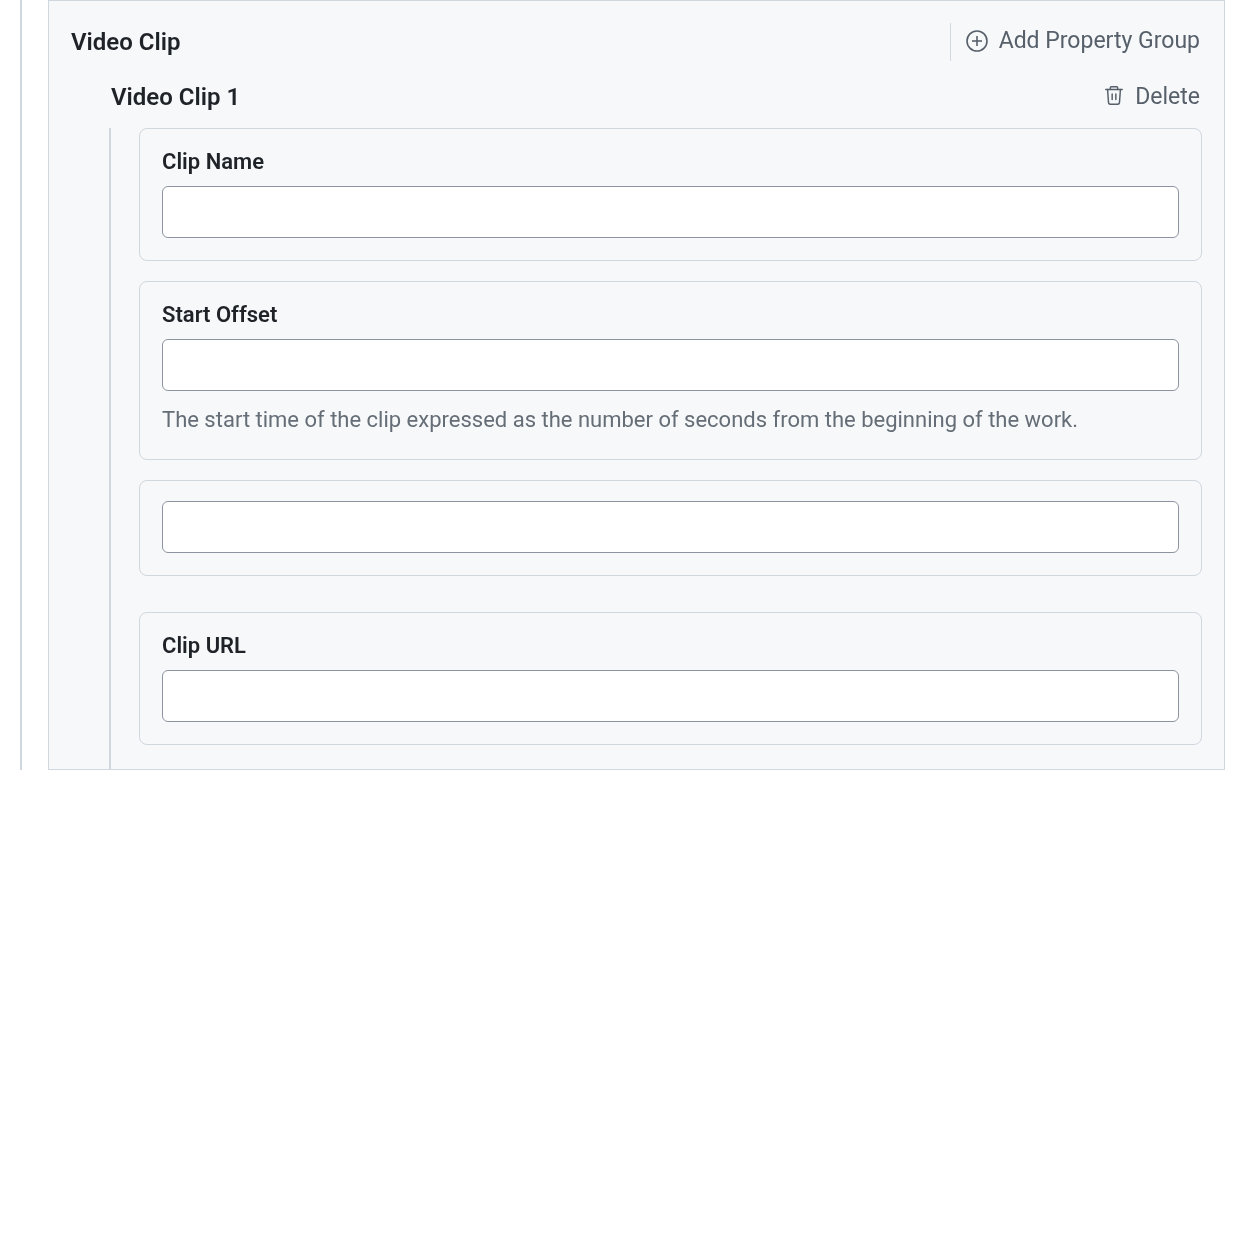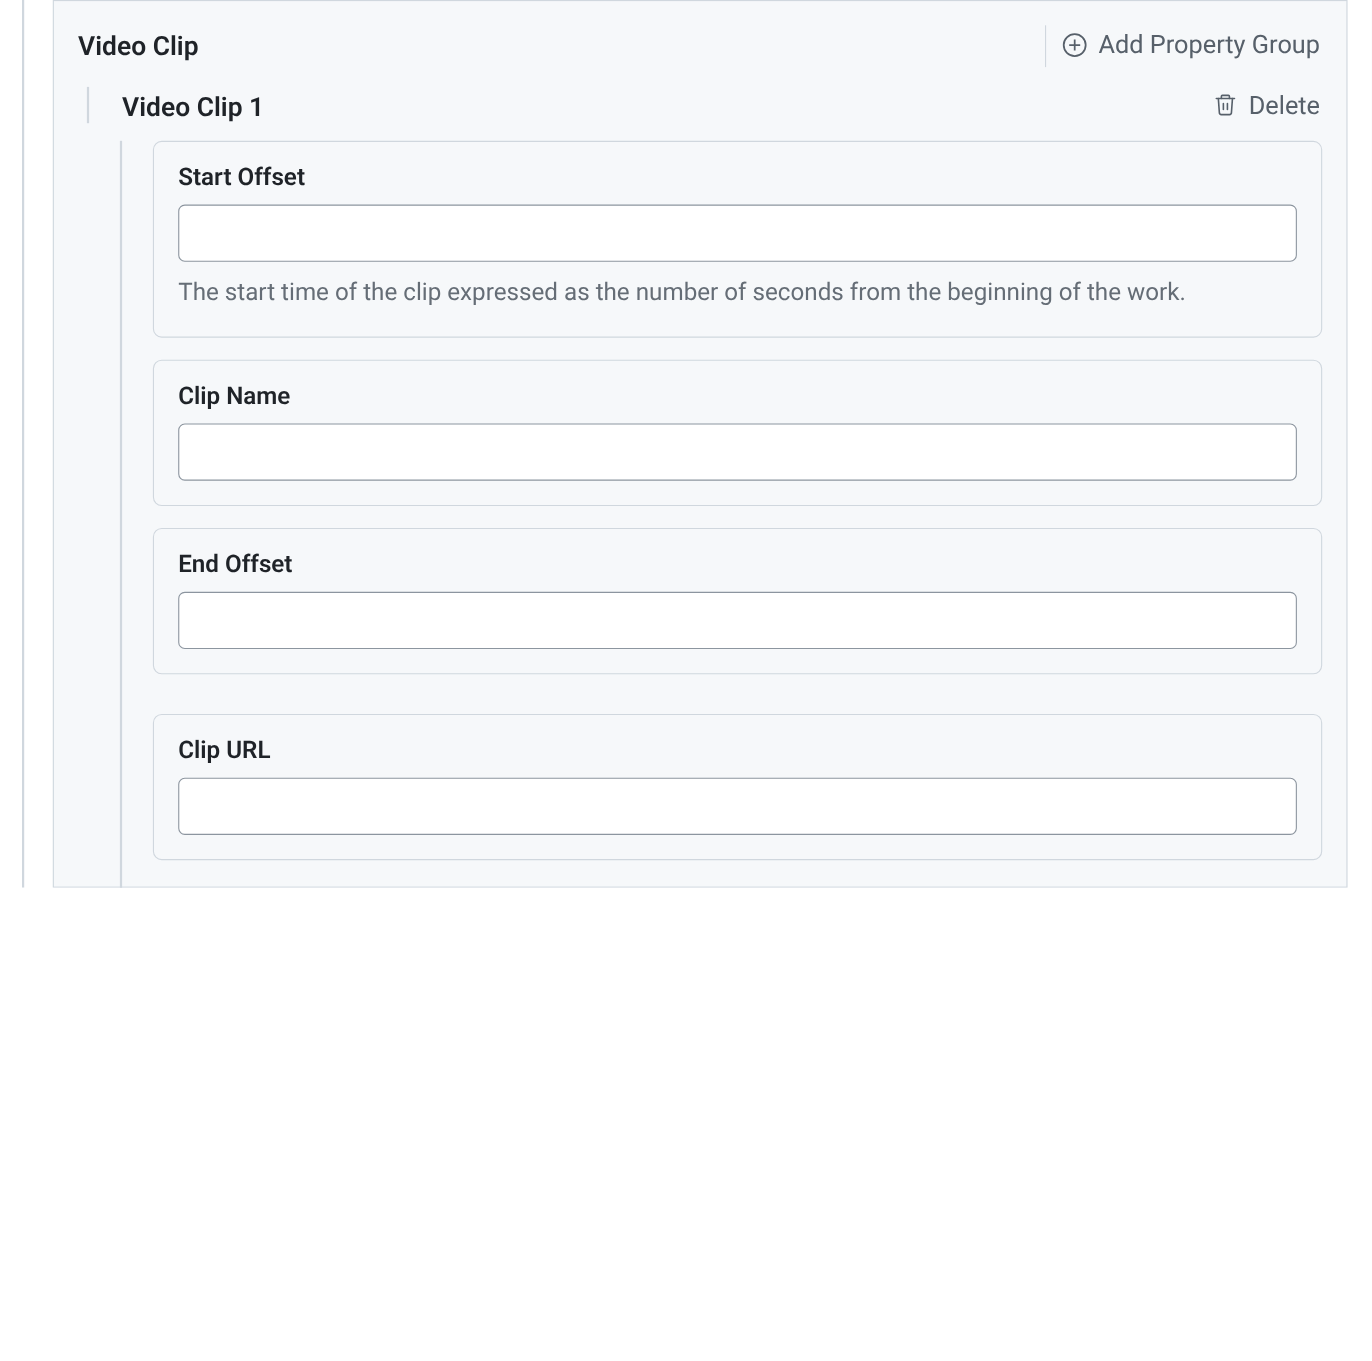--- a/index.html
+++ b/index.html
@@ -203,36 +203,35 @@
               </svg>
             </span>
             <span>Delete</span>
           </button>
         </div>
 
         <div class="fields-tree">
 
           <div class="field-row">
             <div class="field-card">
+              <div class="field-label">Clip Name</div>
+              <input class="field-input" type="text" value="" style="">
+            </div>
+          </div>
+
+          <div class="field-row">
+            <div class="field-card">
               <div class="field-label">Start Offset</div>
               <input class="field-input" type="text" value="" style="">
               <div class="field-help">The start time of the clip expressed as the number of seconds from the beginning of the work.</div>
             </div>
           </div>
 
           <div class="field-row">
             <div class="field-card">
-              <div class="field-label">Clip Name</div>
-              <input class="field-input" type="text" value="" style="">
-            </div>
-          </div>
-
-          <div class="field-row">
-            <div class="field-card">
-              <div class="field-label">End Offset</div>
               <input class="field-input" type="text" value="" style="">
             </div>
           </div>
 
           <div class="field-row">
             <div class="field-card">
               <div class="field-label">Clip URL</div>
               <input class="field-input" type="text" value="" style="">
             </div>
           </div>

